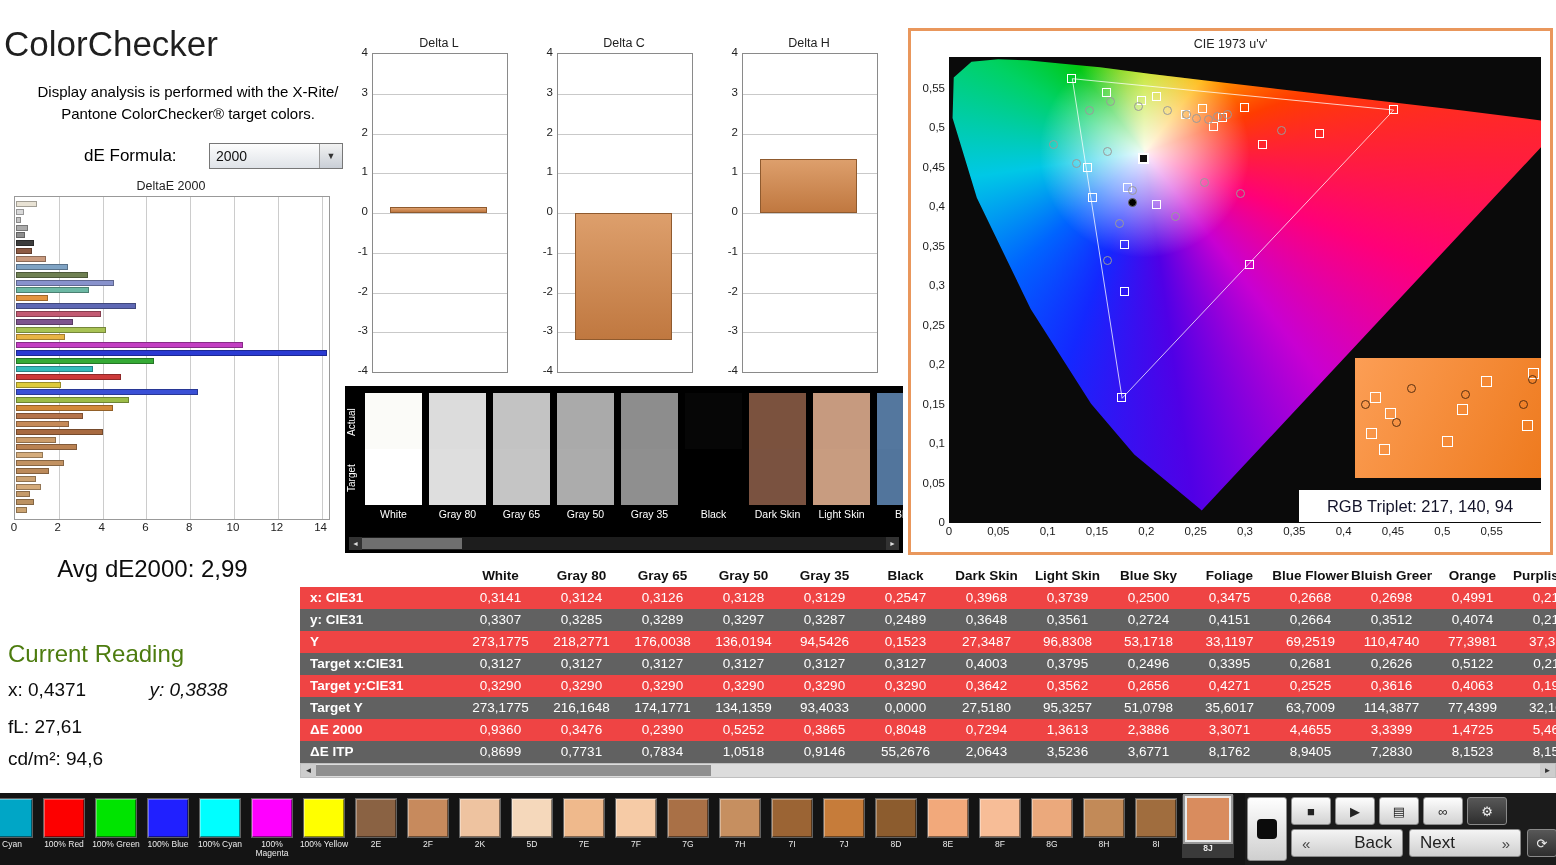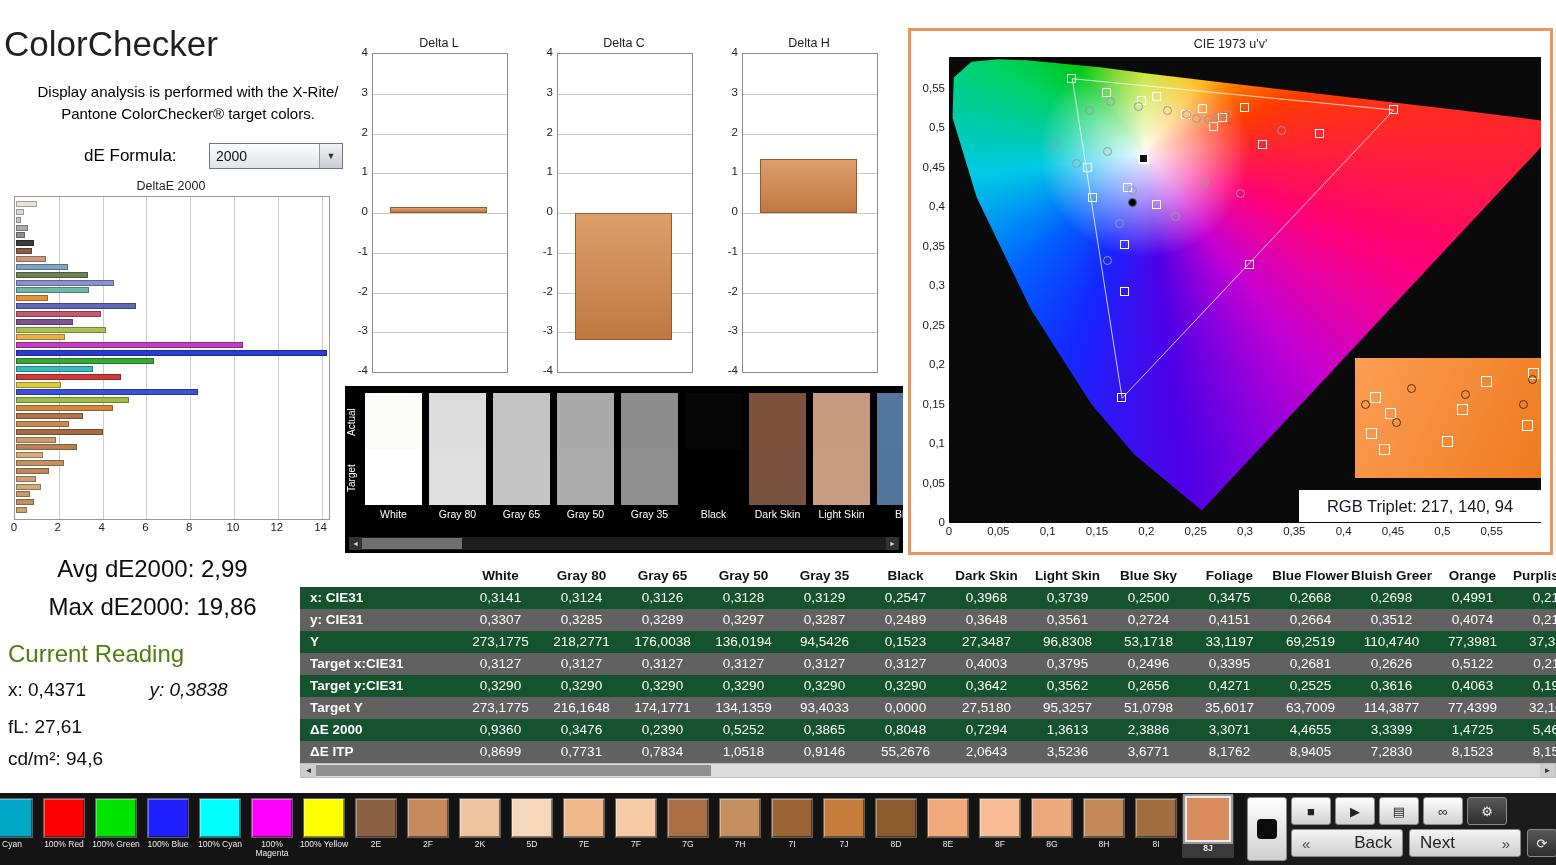--- a/index.html
+++ b/index.html
@@ -84,21 +84,21 @@
   #fl-reading{position:absolute;left:8px;top:716px;font-size:19px;color:#0d0d0d;}
   #cd-reading{position:absolute;left:8px;top:748px;font-size:19px;color:#0d0d0d;}
 
   
   #data-table{position:absolute;left:300px;top:565px;width:1256px;overflow:hidden;}
   .tr{display:flex;height:22px;color:#fff;}
   #table-head{display:flex;height:22px;color:#111;}
   .th,.td{flex:0 0 81px;width:81px;text-align:center;font-size:13.5px;line-height:22px;white-space:nowrap;overflow:hidden;}
   .th{font-weight:bold;}
   .label-col{flex:0 0 160px;width:160px;text-align:left;padding-left:10px;box-sizing:border-box;font-weight:bold;}
-  .tr.even{background:#14532d;} .tr.odd{background:#616161;}
+  .tr.even{background:#ef4444;} .tr.odd{background:#616161;}
   #table-scrollbar{position:absolute;left:300px;top:763px;width:1256px;height:15px;background:#dcdcdc;border:1px solid #bfbfbf;box-sizing:border-box;}
   #table-scrollbar .sb-arrow{position:absolute;top:0;width:15px;height:13px;background:#cdcdcd;color:#333;
       font-size:8px;line-height:13px;text-align:center;cursor:pointer;}
   #table-scrollbar .sb-thumb{position:absolute;left:15px;top:1px;width:395px;height:11px;background:#8f8f8f;cursor:grab;}
 
   
   #bottom-toolbar{position:absolute;left:0;top:793px;width:1556px;height:72px;background:#141414;overflow:hidden;}
   #patch-row{position:absolute;left:-14px;top:2px;display:flex;}
   .patch-cell{width:52px;flex:0 0 52px;text-align:center;cursor:pointer;}
   .patch-swatch{width:42px;height:40px;margin:3px auto 2px;border:1px solid #606060;box-sizing:border-box;
@@ -418,21 +418,20 @@
         <span style="left: 278.001px;">0,3</span>
         <span style="left: 327.334px;">0,35</span>
         <span style="left: 376.668px;">0,4</span>
         <span style="left: 426.001px;">0,45</span>
         <span style="left: 475.335px;">0,5</span>
         <span style="left: 524.668px;">0,55</span>
       </div>
   </div>
 
   <div id="avg-reading">Avg dE2000: 2,99</div>
-  <div id="max-reading">Max dE2000: 19,86</div>
   <div id="current-label">Current Reading</div>
   <div id="xy-reading">
     <span>x: 0,4371</span>
     <span class="yv">y: 0,3838</span>
   </div>
   <div id="fl-reading">fL: 27,61</div>
   <div id="cd-reading">cd/m²: 94,6</div>
 
   <div id="data-table">
     <div id="table-head">

